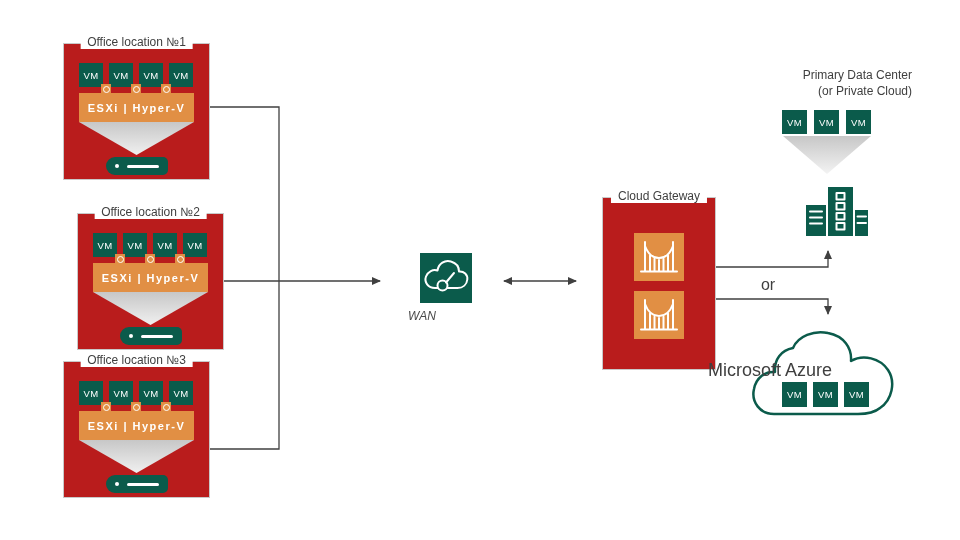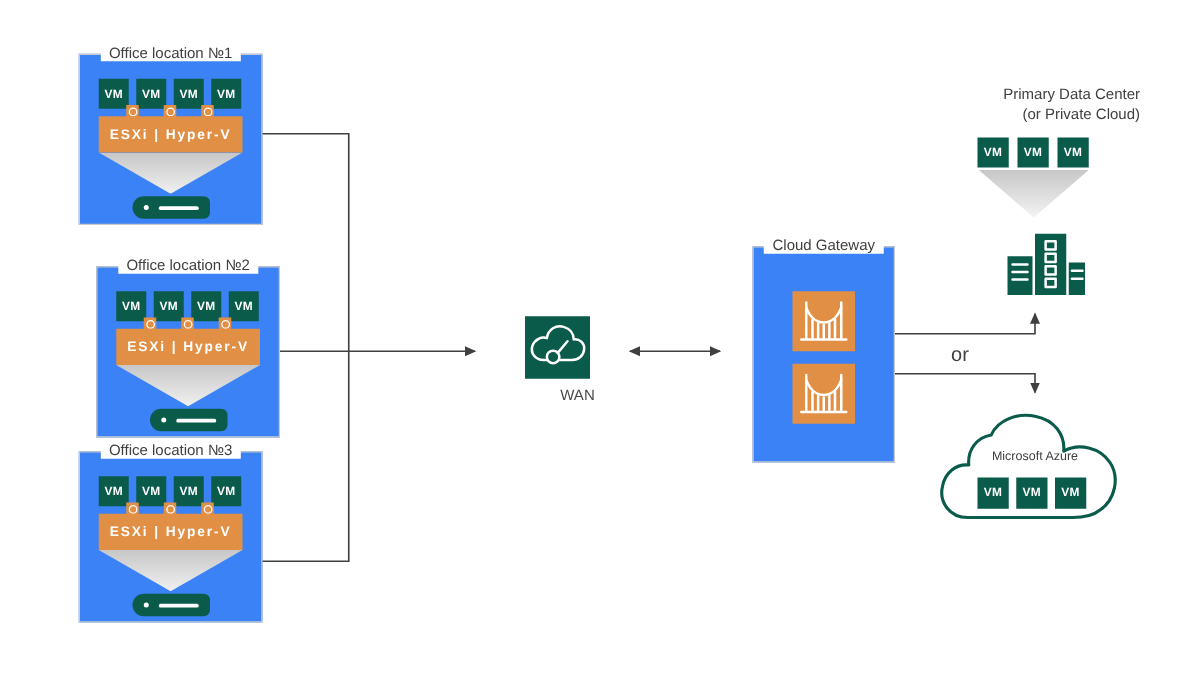--- a/index.html
+++ b/index.html
@@ -13,34 +13,34 @@
   .canvas{
     position:relative;width:960px;height:540px;overflow:hidden;background:#fff;
     font-family:"Liberation Sans",sans-serif;color:var(--text);
   }
   .connectors{position:absolute;left:0;top:0;width:960px;height:540px;z-index:1;}
   .connectors path{stroke:var(--line);stroke-width:1.3;fill:none;}
   .connectors marker path{fill:var(--line);stroke:none;}
 
   
   .group-box{
-    position:absolute;border:1px solid var(--border);background:#3b82f6;z-index:2;
+    position:absolute;border:1px solid var(--border);background:#b91c1c;z-index:2;
   }
   .box-title{
     position:absolute;top:-9px;left:50%;transform:translateX(-50%);
     background:#fff;padding:0 7px;font-size:12px;white-space:nowrap;color:var(--text);
   }
 
   
   .office-box{width:145px;height:135px;}
   .vm-row{position:absolute;top:19px;left:15px;display:flex;gap:6px;}
   .vm-chip{
     width:24px;height:24px;background:var(--green);color:#fff;
     display:flex;align-items:center;justify-content:center;
-    font-size:9.5px;font-weight:bold;letter-spacing:.3px;flex:0 0 auto;
+    font-size:9.5px;font-weight:normal;letter-spacing:.3px;flex:0 0 auto;
   }
   .clip-row .clip{
     position:absolute;top:40px;width:10px;height:10px;background:var(--orange);
     display:flex;align-items:center;justify-content:center;
   }
   .clip .ring{width:5px;height:5px;border:1.4px solid #fff;border-radius:50%;}
   .clip.c1{left:37px}.clip.c2{left:67px}.clip.c3{left:97px}
   .hv-bar{
     position:absolute;top:49px;left:15px;width:115px;height:29px;background:var(--orange);
     color:#fff;font-weight:bold;font-size:11px;letter-spacing:1.5px;
@@ -53,21 +53,21 @@
   }
   .appliance{
     position:absolute;top:113px;left:50%;transform:translateX(-50%);
     width:62px;height:18px;background:var(--green);border-radius:9px 5px 5px 9px;
   }
   .appliance .dot{position:absolute;left:9px;top:7px;width:4px;height:4px;border-radius:50%;background:#fff;}
   .appliance .slot{position:absolute;left:21px;top:7.5px;width:32px;height:3px;border-radius:2px;background:#fff;}
 
   
   .wan-icon{position:absolute;left:420px;top:253px;width:52px;height:50px;background:var(--green);z-index:2;}
-  .wan-label{position:absolute;left:432px;top:309px;width:60px;text-align:center;font-size:12px;color:#4a4a4a;z-index:2;}
+  .wan-label{position:absolute;left:392px;top:309px;width:60px;text-align:center;font-size:12px;color:#4a4a4a;z-index:2;font-style:italic;}
 
   
   .gw-box{width:112px;height:171px;}
   .gw-icon{position:absolute;left:31px;width:50px;height:48px;background:var(--orange);}
   .gw-icon.g1{top:35px}.gw-icon.g2{top:93px}
 
   
   .dc-title{position:absolute;left:742px;top:68px;width:170px;text-align:right;font-size:12px;line-height:15.5px;z-index:2;}
   .dc-vms{position:absolute;left:782px;top:110px;display:flex;gap:7px;z-index:2;}
   .dc-vms .vm-chip{width:25px;height:24px;}
@@ -75,21 +75,21 @@
     position:absolute;left:783px;top:136px;width:88px;height:38px;z-index:2;
     background:linear-gradient(180deg,#c7c7c7,#f3f3f3);
     -webkit-clip-path:polygon(0 0,100% 0,50% 100%);clip-path:polygon(0 0,100% 0,50% 100%);
   }
   .dc-building{position:absolute;left:804px;top:185px;z-index:2;}
 
   .or-label{position:absolute;left:757px;top:276px;width:22px;text-align:center;font-size:16px;z-index:2;}
 
   
   .azure-cloud{position:absolute;left:748px;top:328px;z-index:2;}
-  .azure-title{position:absolute;left:748px;top:360px;width:160px;text-align:center;font-size:10px;z-index:3;}
+  .azure-title{position:absolute;left:708px;top:360px;width:160px;text-align:left;font-size:18px;z-index:3;}
   .azure-vms{position:absolute;left:782px;top:382px;display:flex;gap:6px;z-index:3;}
   .azure-vms .vm-chip{width:25px;height:25px;}
 
   
   .wg{stroke:#fff;fill:none;stroke-width:2;stroke-linecap:round;stroke-linejoin:round;}
   .gauge-circle{fill:var(--green);stroke:#fff;stroke-width:2;}
   .bg-green{fill:var(--green);stroke:none;}
   .cloud-outline{fill:#fff;stroke:var(--green);stroke-width:2.5;stroke-linejoin:round;}
 </style>
 </head>

